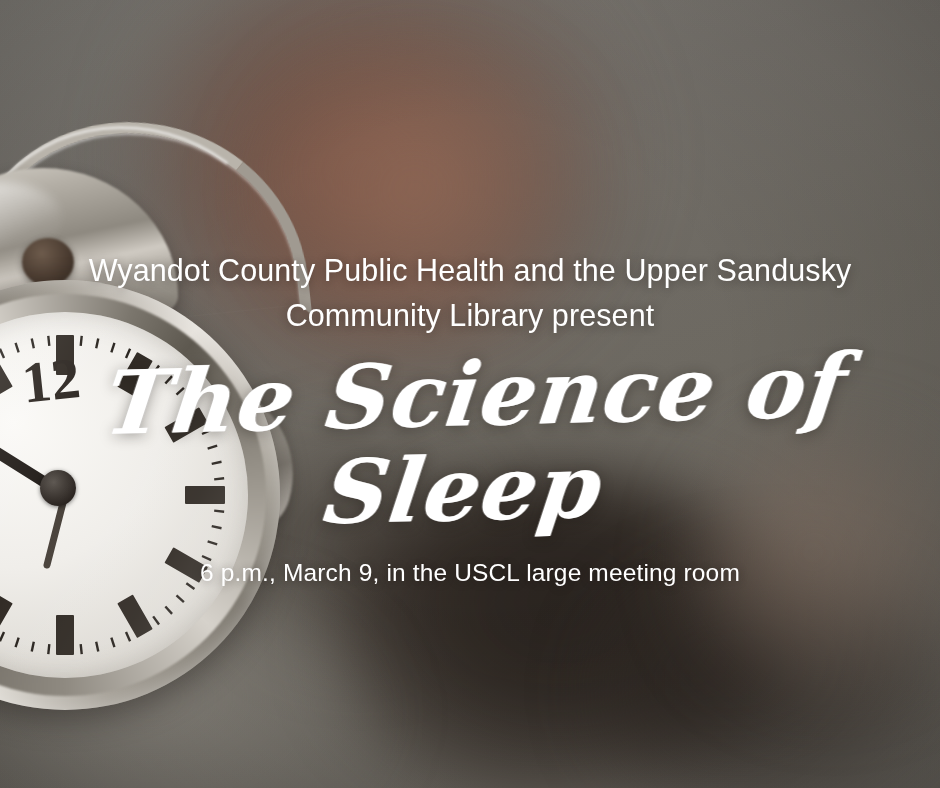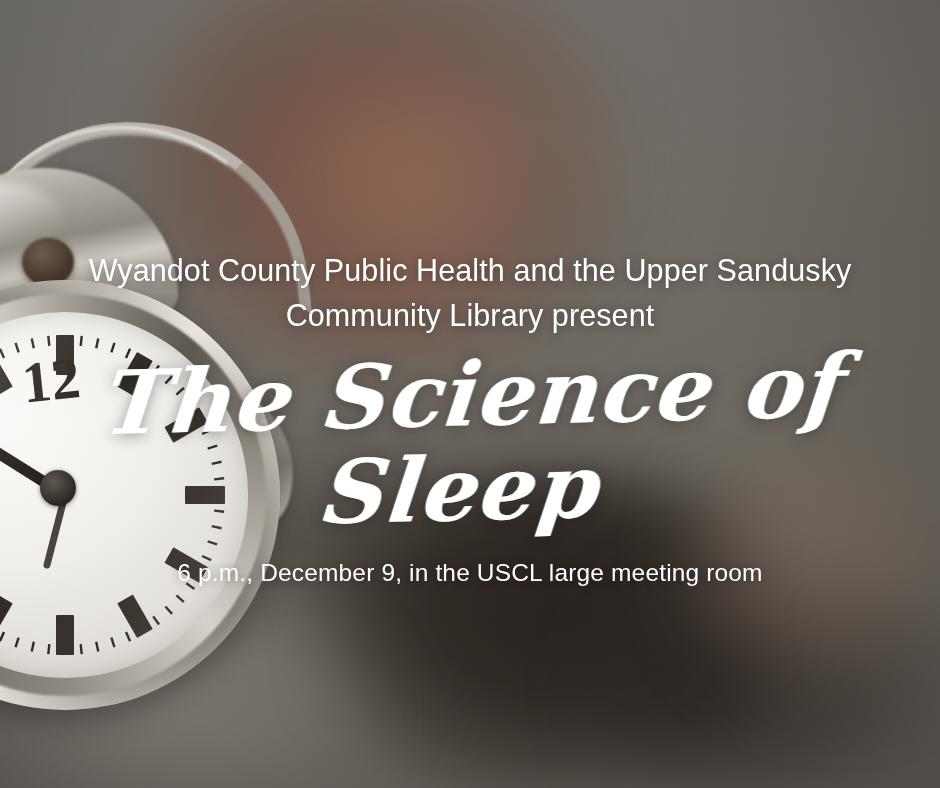--- a/index.html
+++ b/index.html
@@ -475,16 +475,16 @@
     <div class="glass"></div>
     <div class="hub"></div>
 
   </div>
 
   <div class="content">
     <div class="headline">Wyandot County Public Health and the Upper Sandusky Community Library present</div>
 
     <div class="title-script">The Science of Sleep</div>
 
-    <div class="subline">6 p.m., December 9, in the USCL large meeting room</div>
+    <div class="subline">6 p.m., March 9, in the USCL large meeting room</div>
   </div>
 
 </div>
 
 </body></html>

